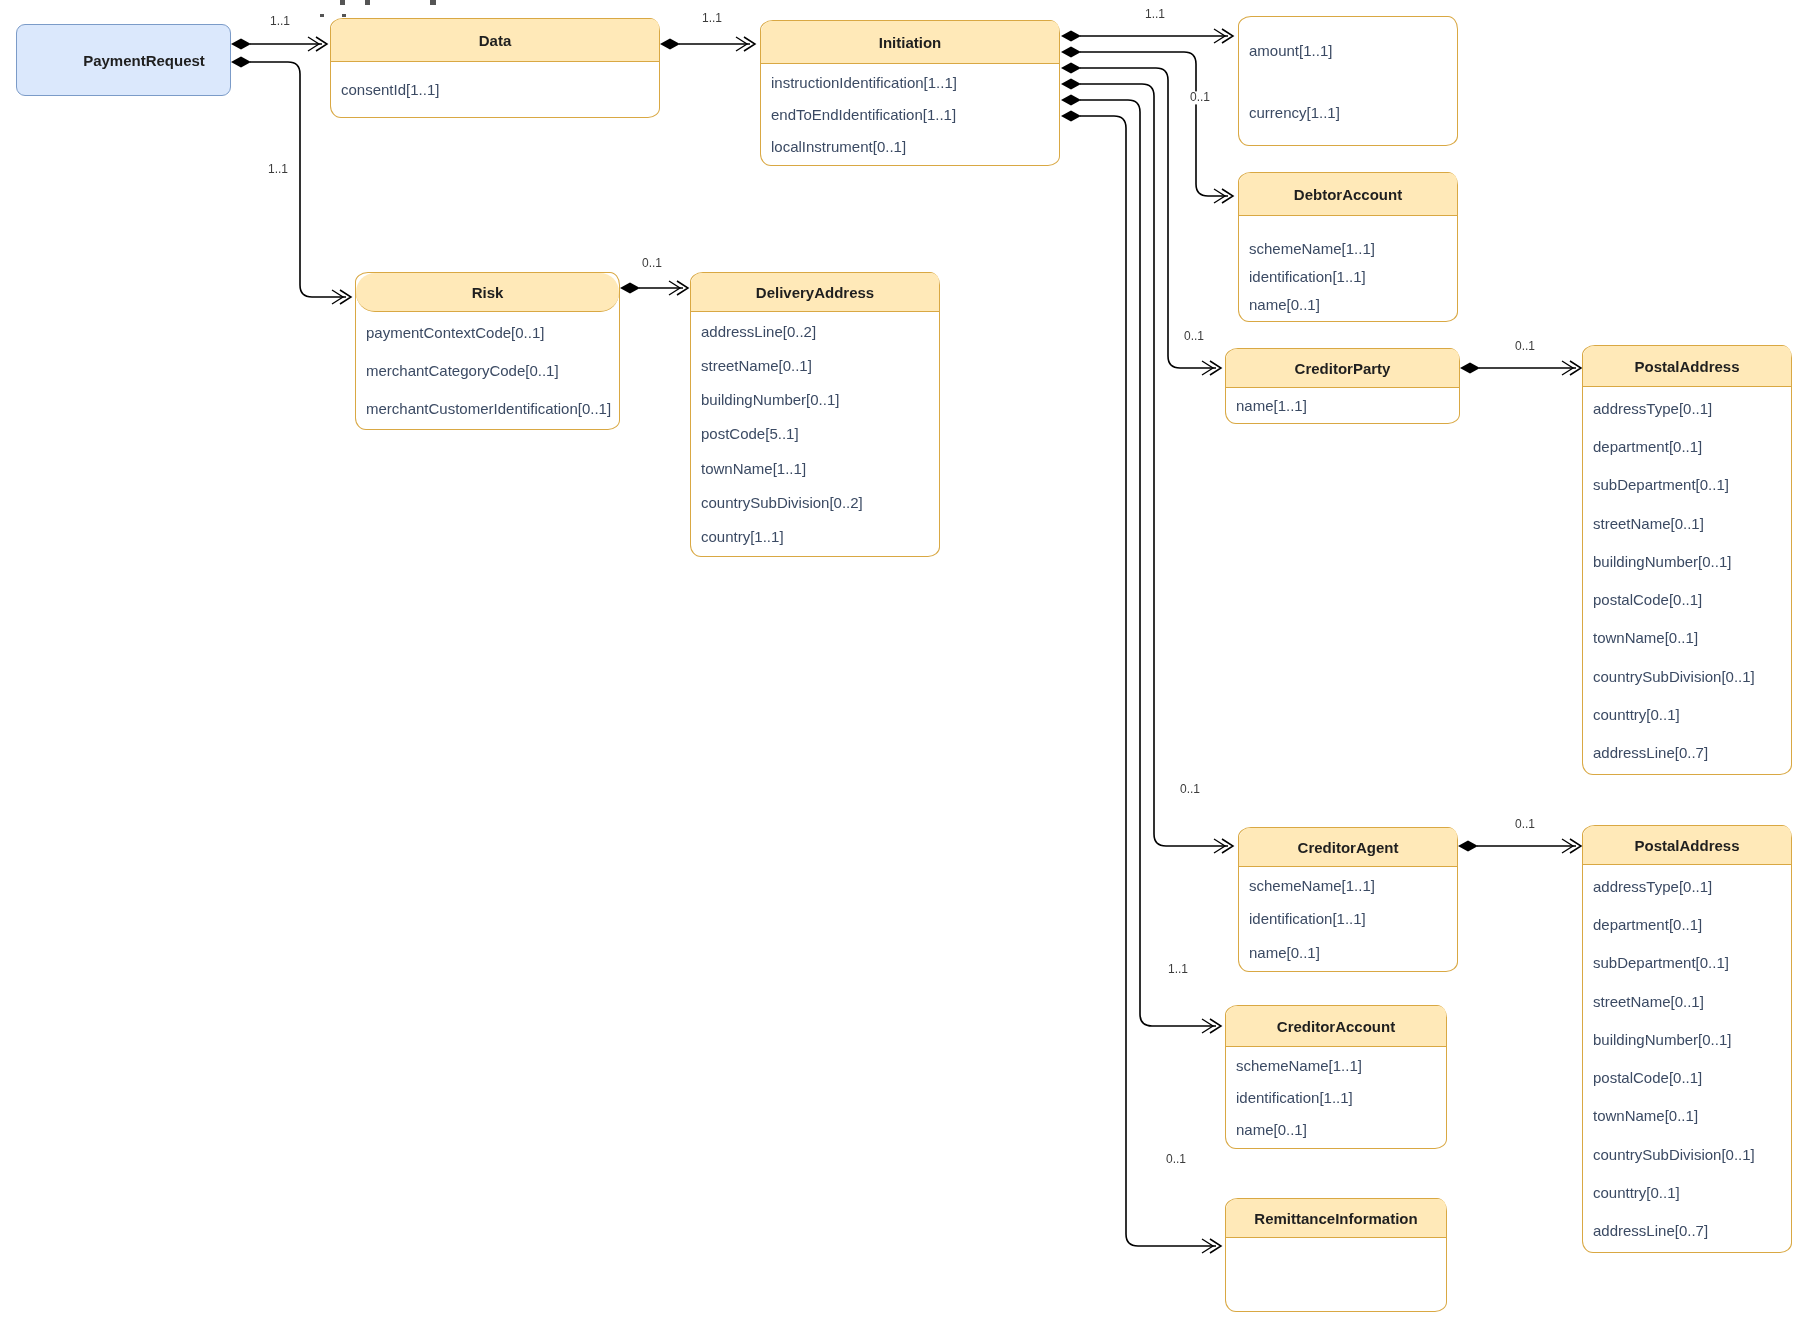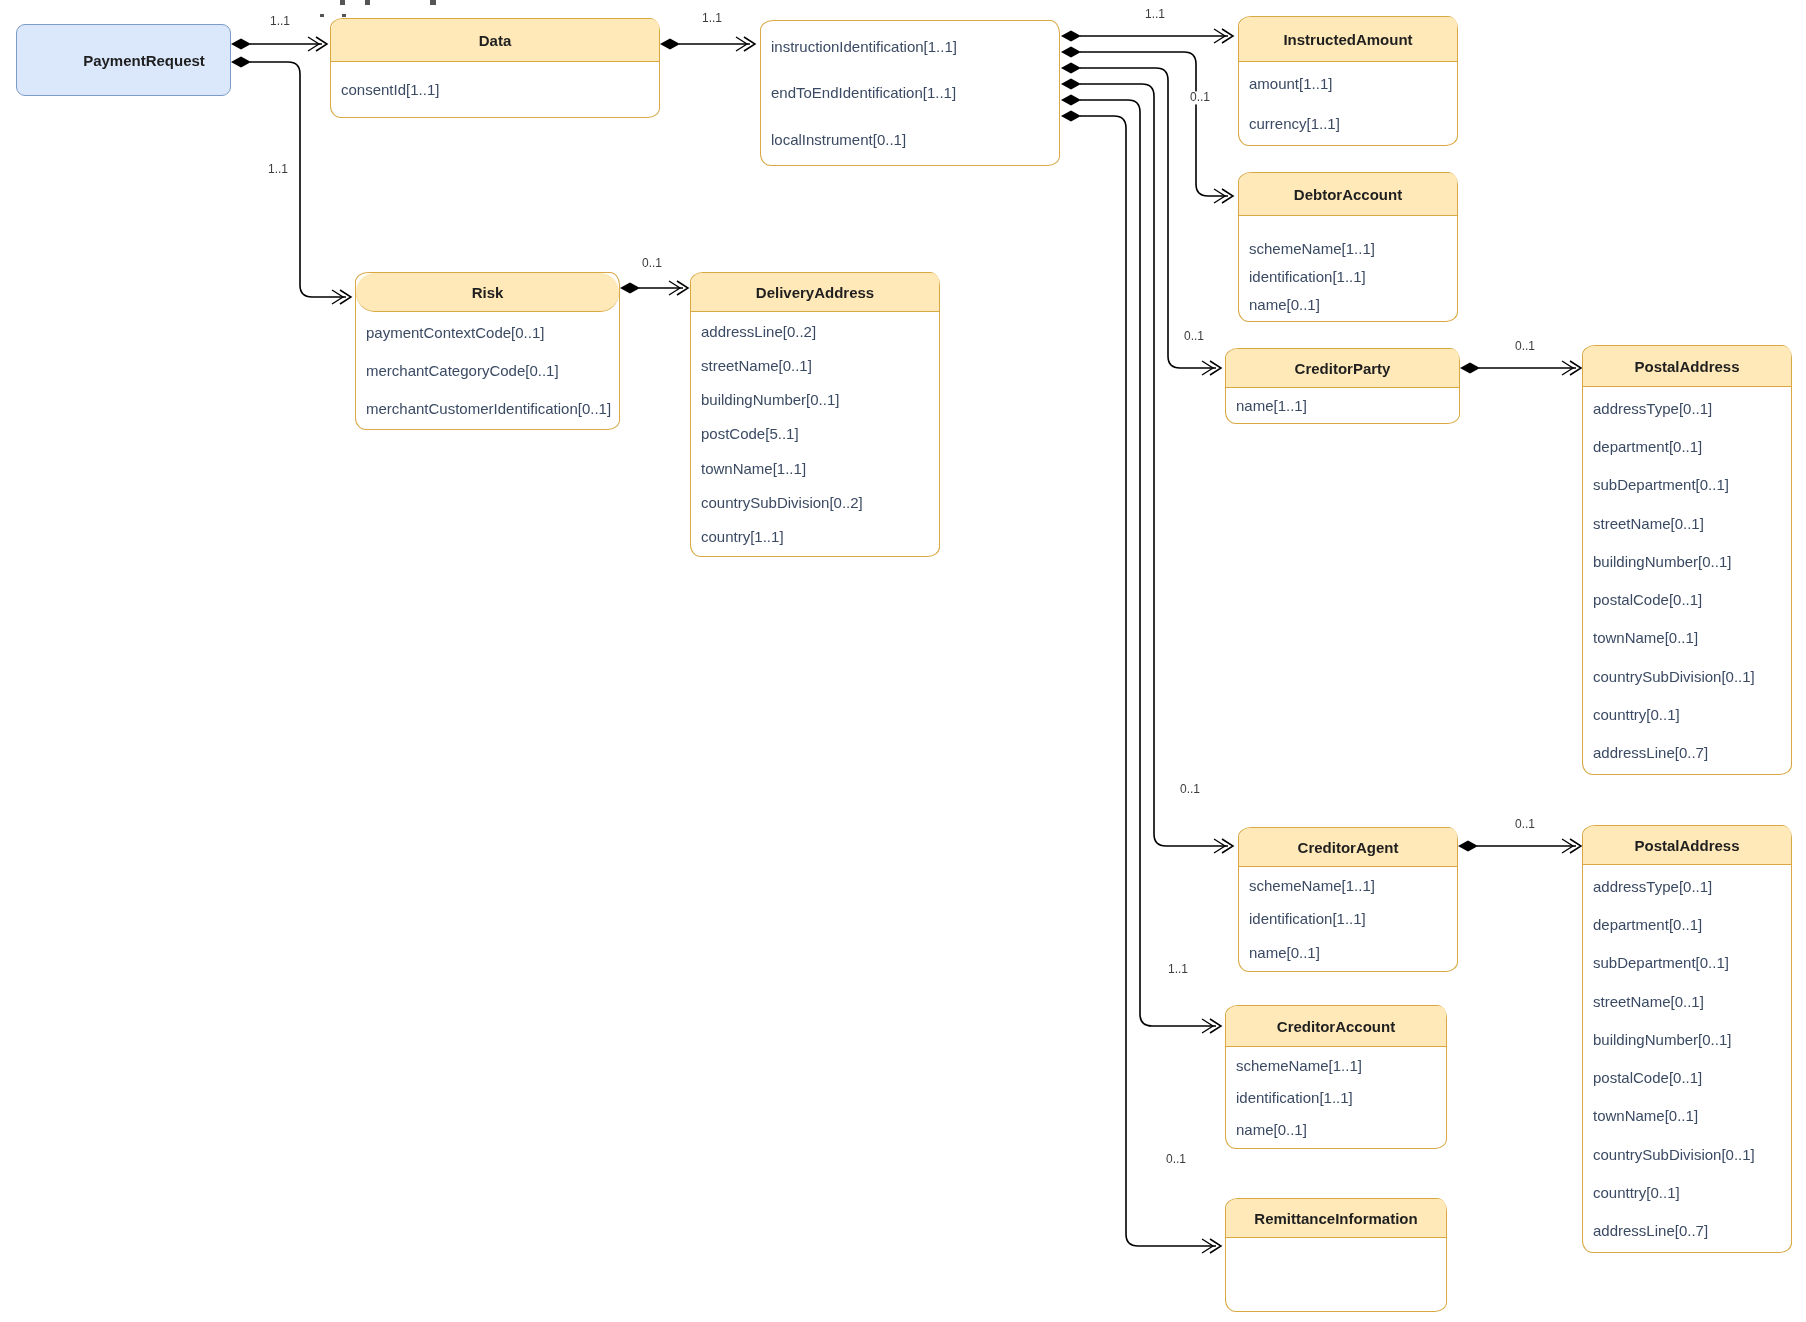--- a/index.html
+++ b/index.html
@@ -79,28 +79,28 @@
       <div class="entity root" style="left: 16px; top: 24px; width: 215px; height: 72px;">
         <div class="root-title">PaymentRequest</div>
       </div>
       <div class="entity" style="left: 330px; top: 18px; width: 330px; height: 100px;">
         <div class="entity-header" style="height: 42px;">Data</div>
         <div class="entity-body">
           <div class="field">consentId[1..1]</div>
         </div>
       </div>
       <div class="entity" style="left: 760px; top: 20px; width: 300px; height: 146px;">
+        <div class="entity-header" style="height: 42px;">Initiation</div>
         <div class="entity-body">
           <div class="field">instructionIdentification[1..1]</div>
           <div class="field">endToEndIdentification[1..1]</div>
           <div class="field">localInstrument[0..1]</div>
         </div>
       </div>
       <div class="entity" style="left: 1238px; top: 16px; width: 220px; height: 130px;">
-        <div class="entity-header" style="height: 44px;">InstructedAmount</div>
         <div class="entity-body">
           <div class="field">amount[1..1]</div>
           <div class="field">currency[1..1]</div>
         </div>
       </div>
       <div class="entity" style="left: 1238px; top: 172px; width: 220px; height: 150px; gap: 16px;">
         <div class="entity-header" style="height: 42px;">DebtorAccount</div>
         <div class="entity-body">
           <div class="field">schemeName[1..1]</div>
           <div class="field">identification[1..1]</div>

